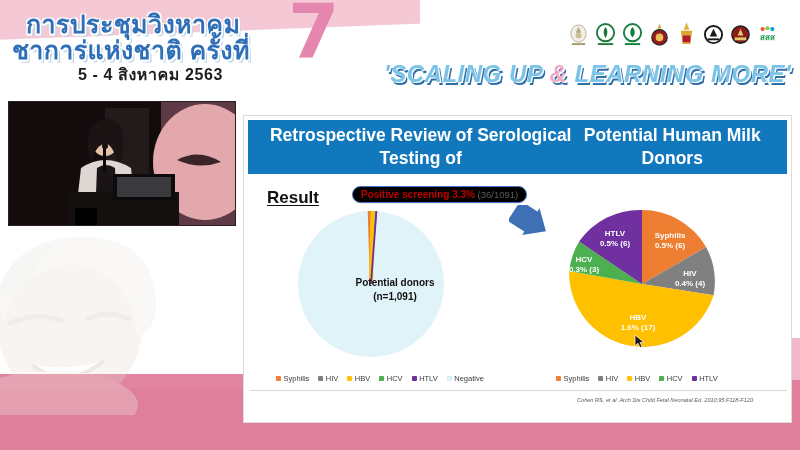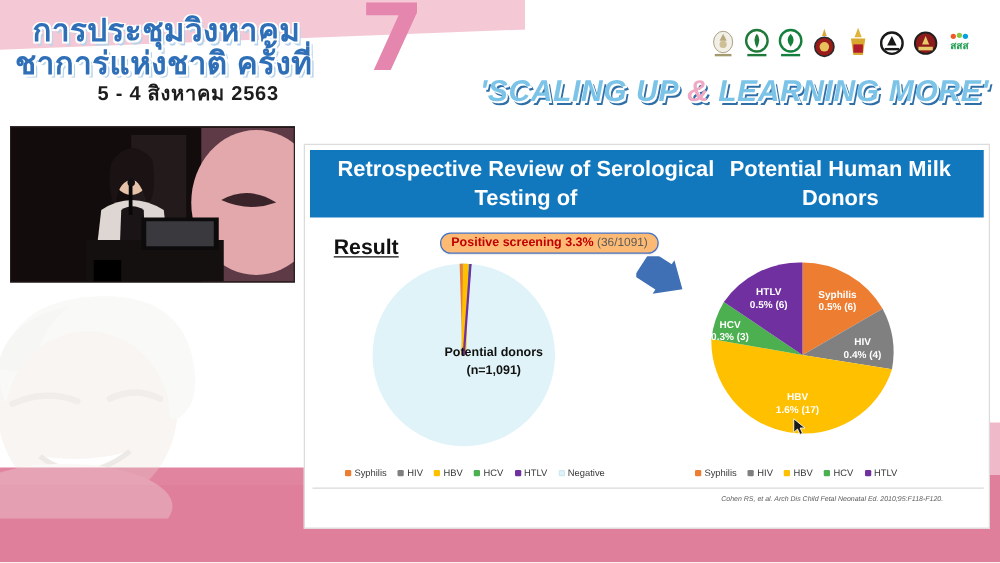--- a/index.html
+++ b/index.html
@@ -112,21 +112,21 @@
   .slide-title span { display:block; }
 
   .result-label {
     position:absolute; left:23px; top:72px;
     font-size:17px; font-weight:bold; color:#111;
     text-decoration:underline; text-underline-offset:2px;
   }
 
   .callout {
     position:absolute; left:108px; top:70px;
-    border:1.6px solid #4472c4; border-radius:9px; background:#fdba74;
+    border:1.6px solid #4472c4; border-radius:9px; background:#000000;
     padding:2px 8px; white-space:nowrap; font-size:9.5px;
     box-shadow:0 1px 1px rgba(0,0,0,.08);
   }
   .callout .pct { color:#c00000; font-weight:bold; font-size:10px; }
   .callout .frac { color:#5a5a5a; font-size:9.5px; }
 
   .arrow-big { position:absolute; left:265px; top:89px; }
 
   
   .pie-left { position:absolute; left:32px; top:92px; }

